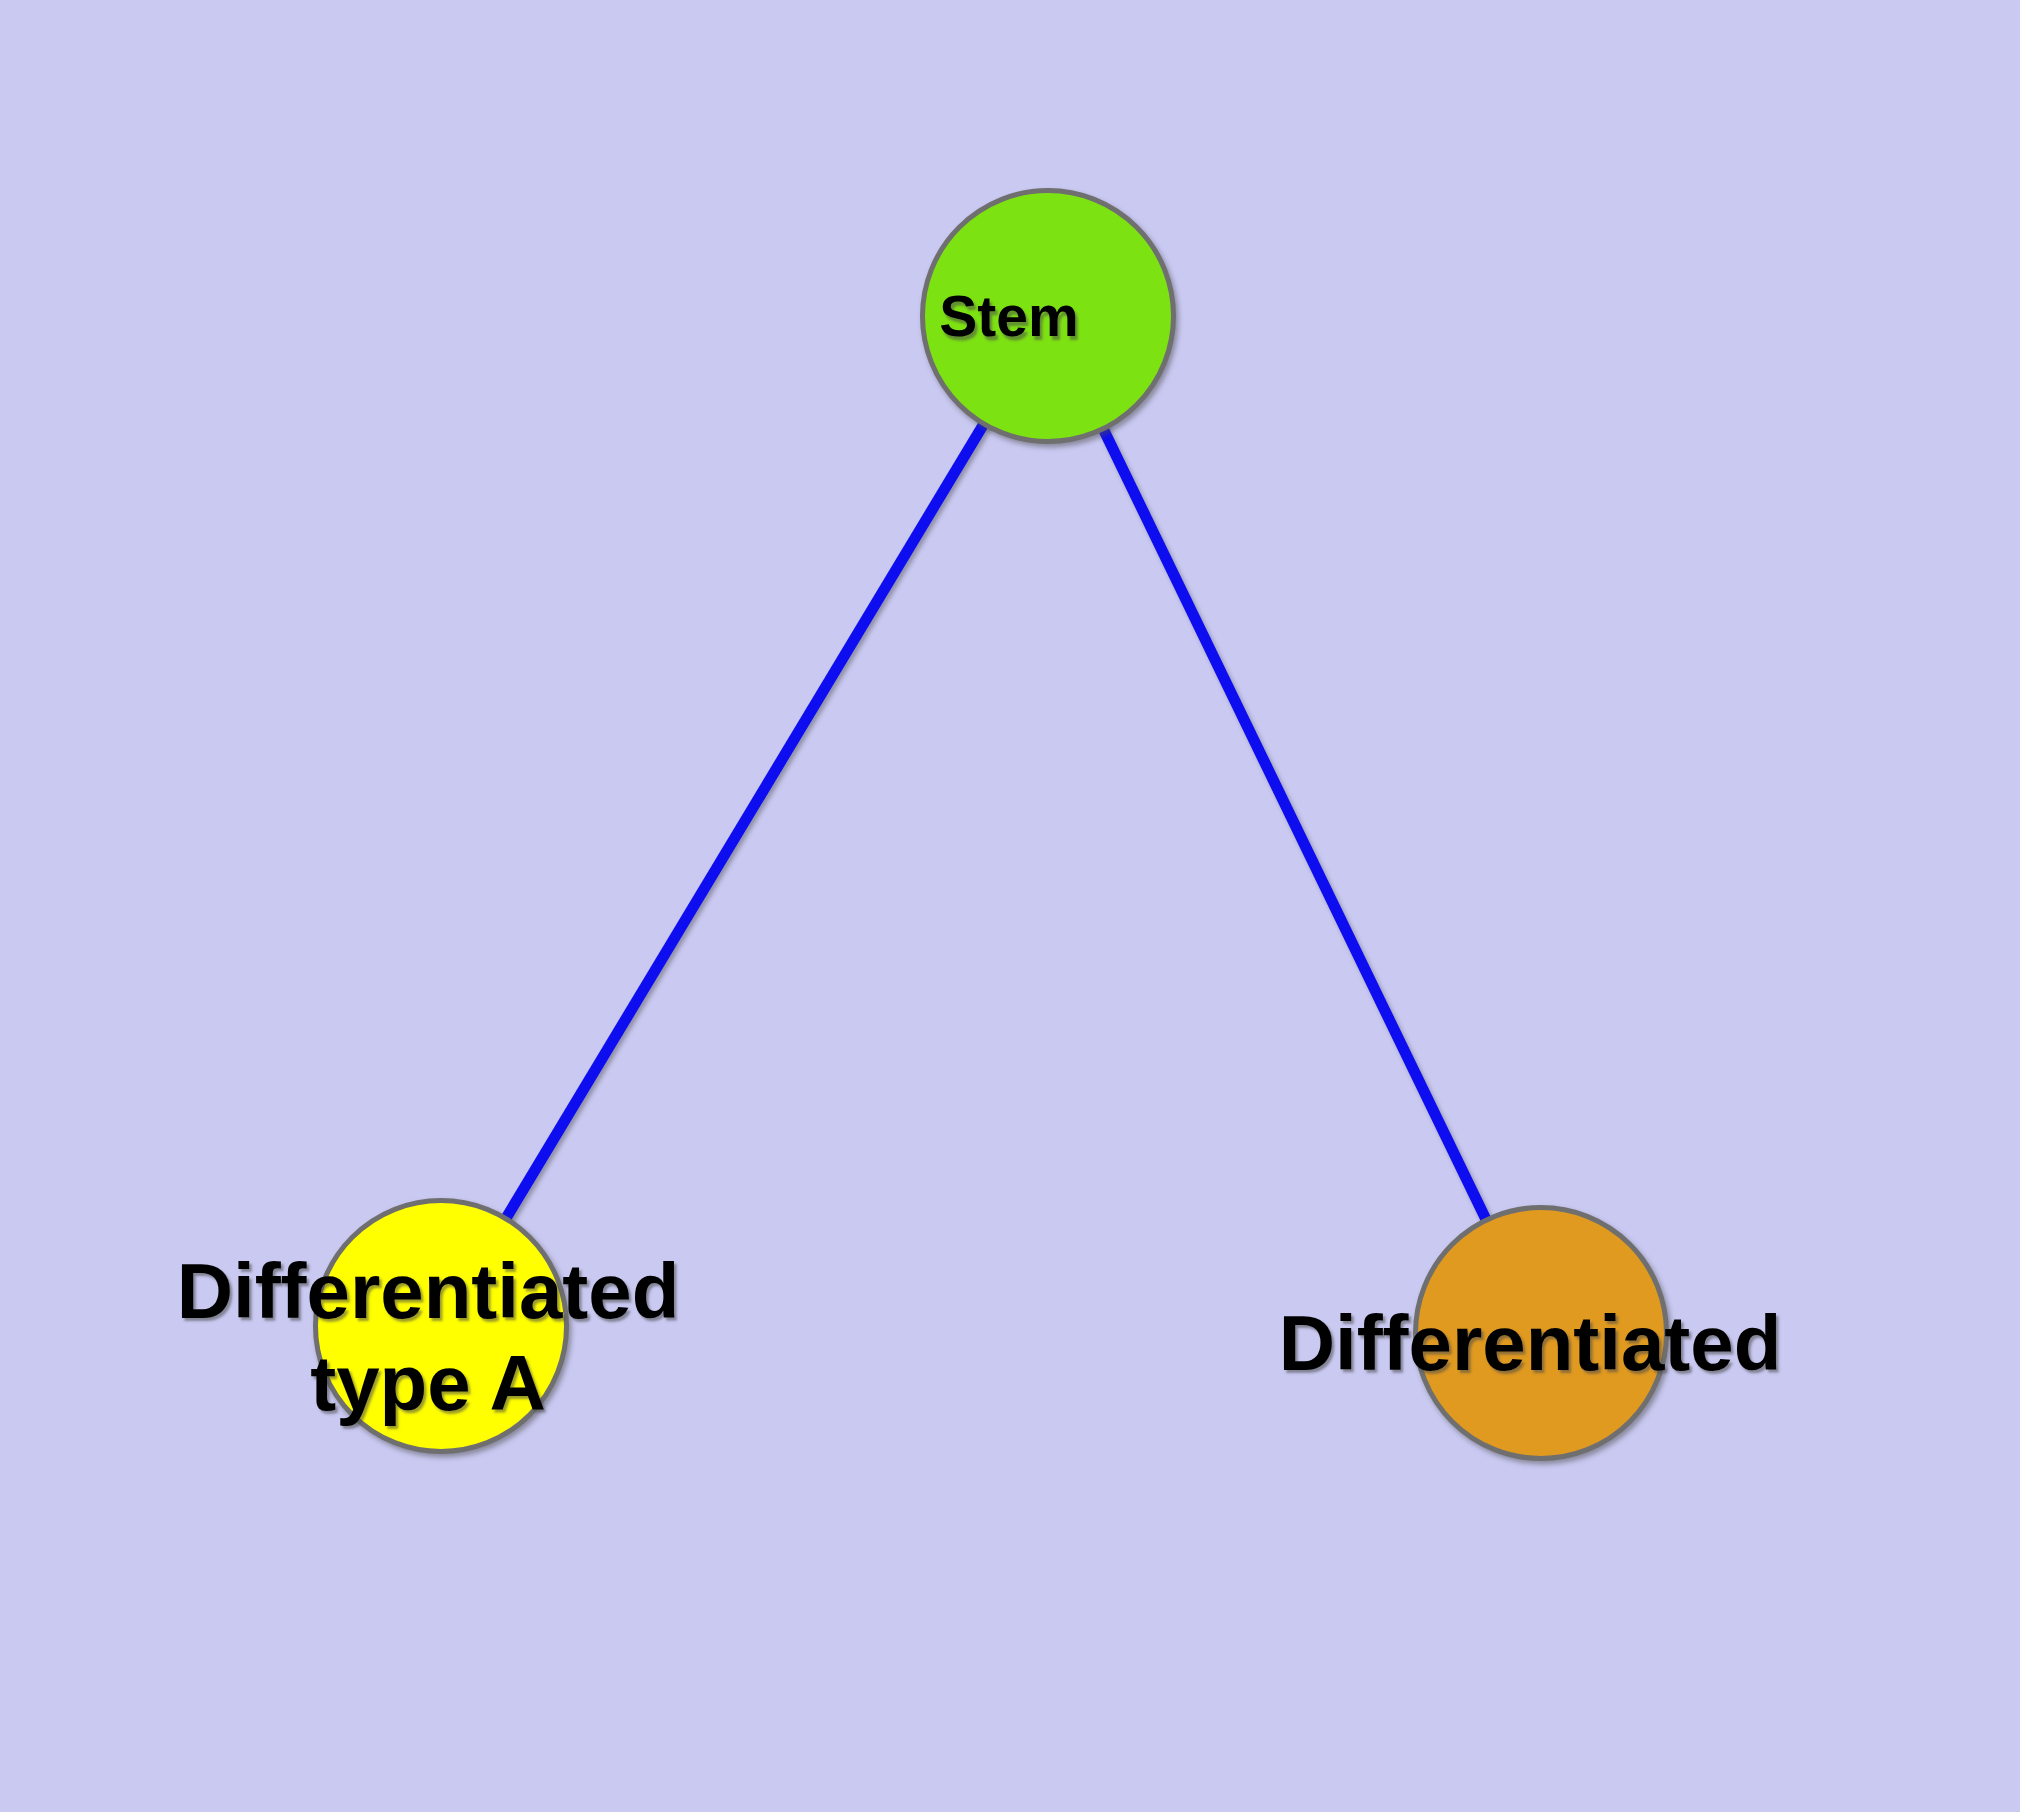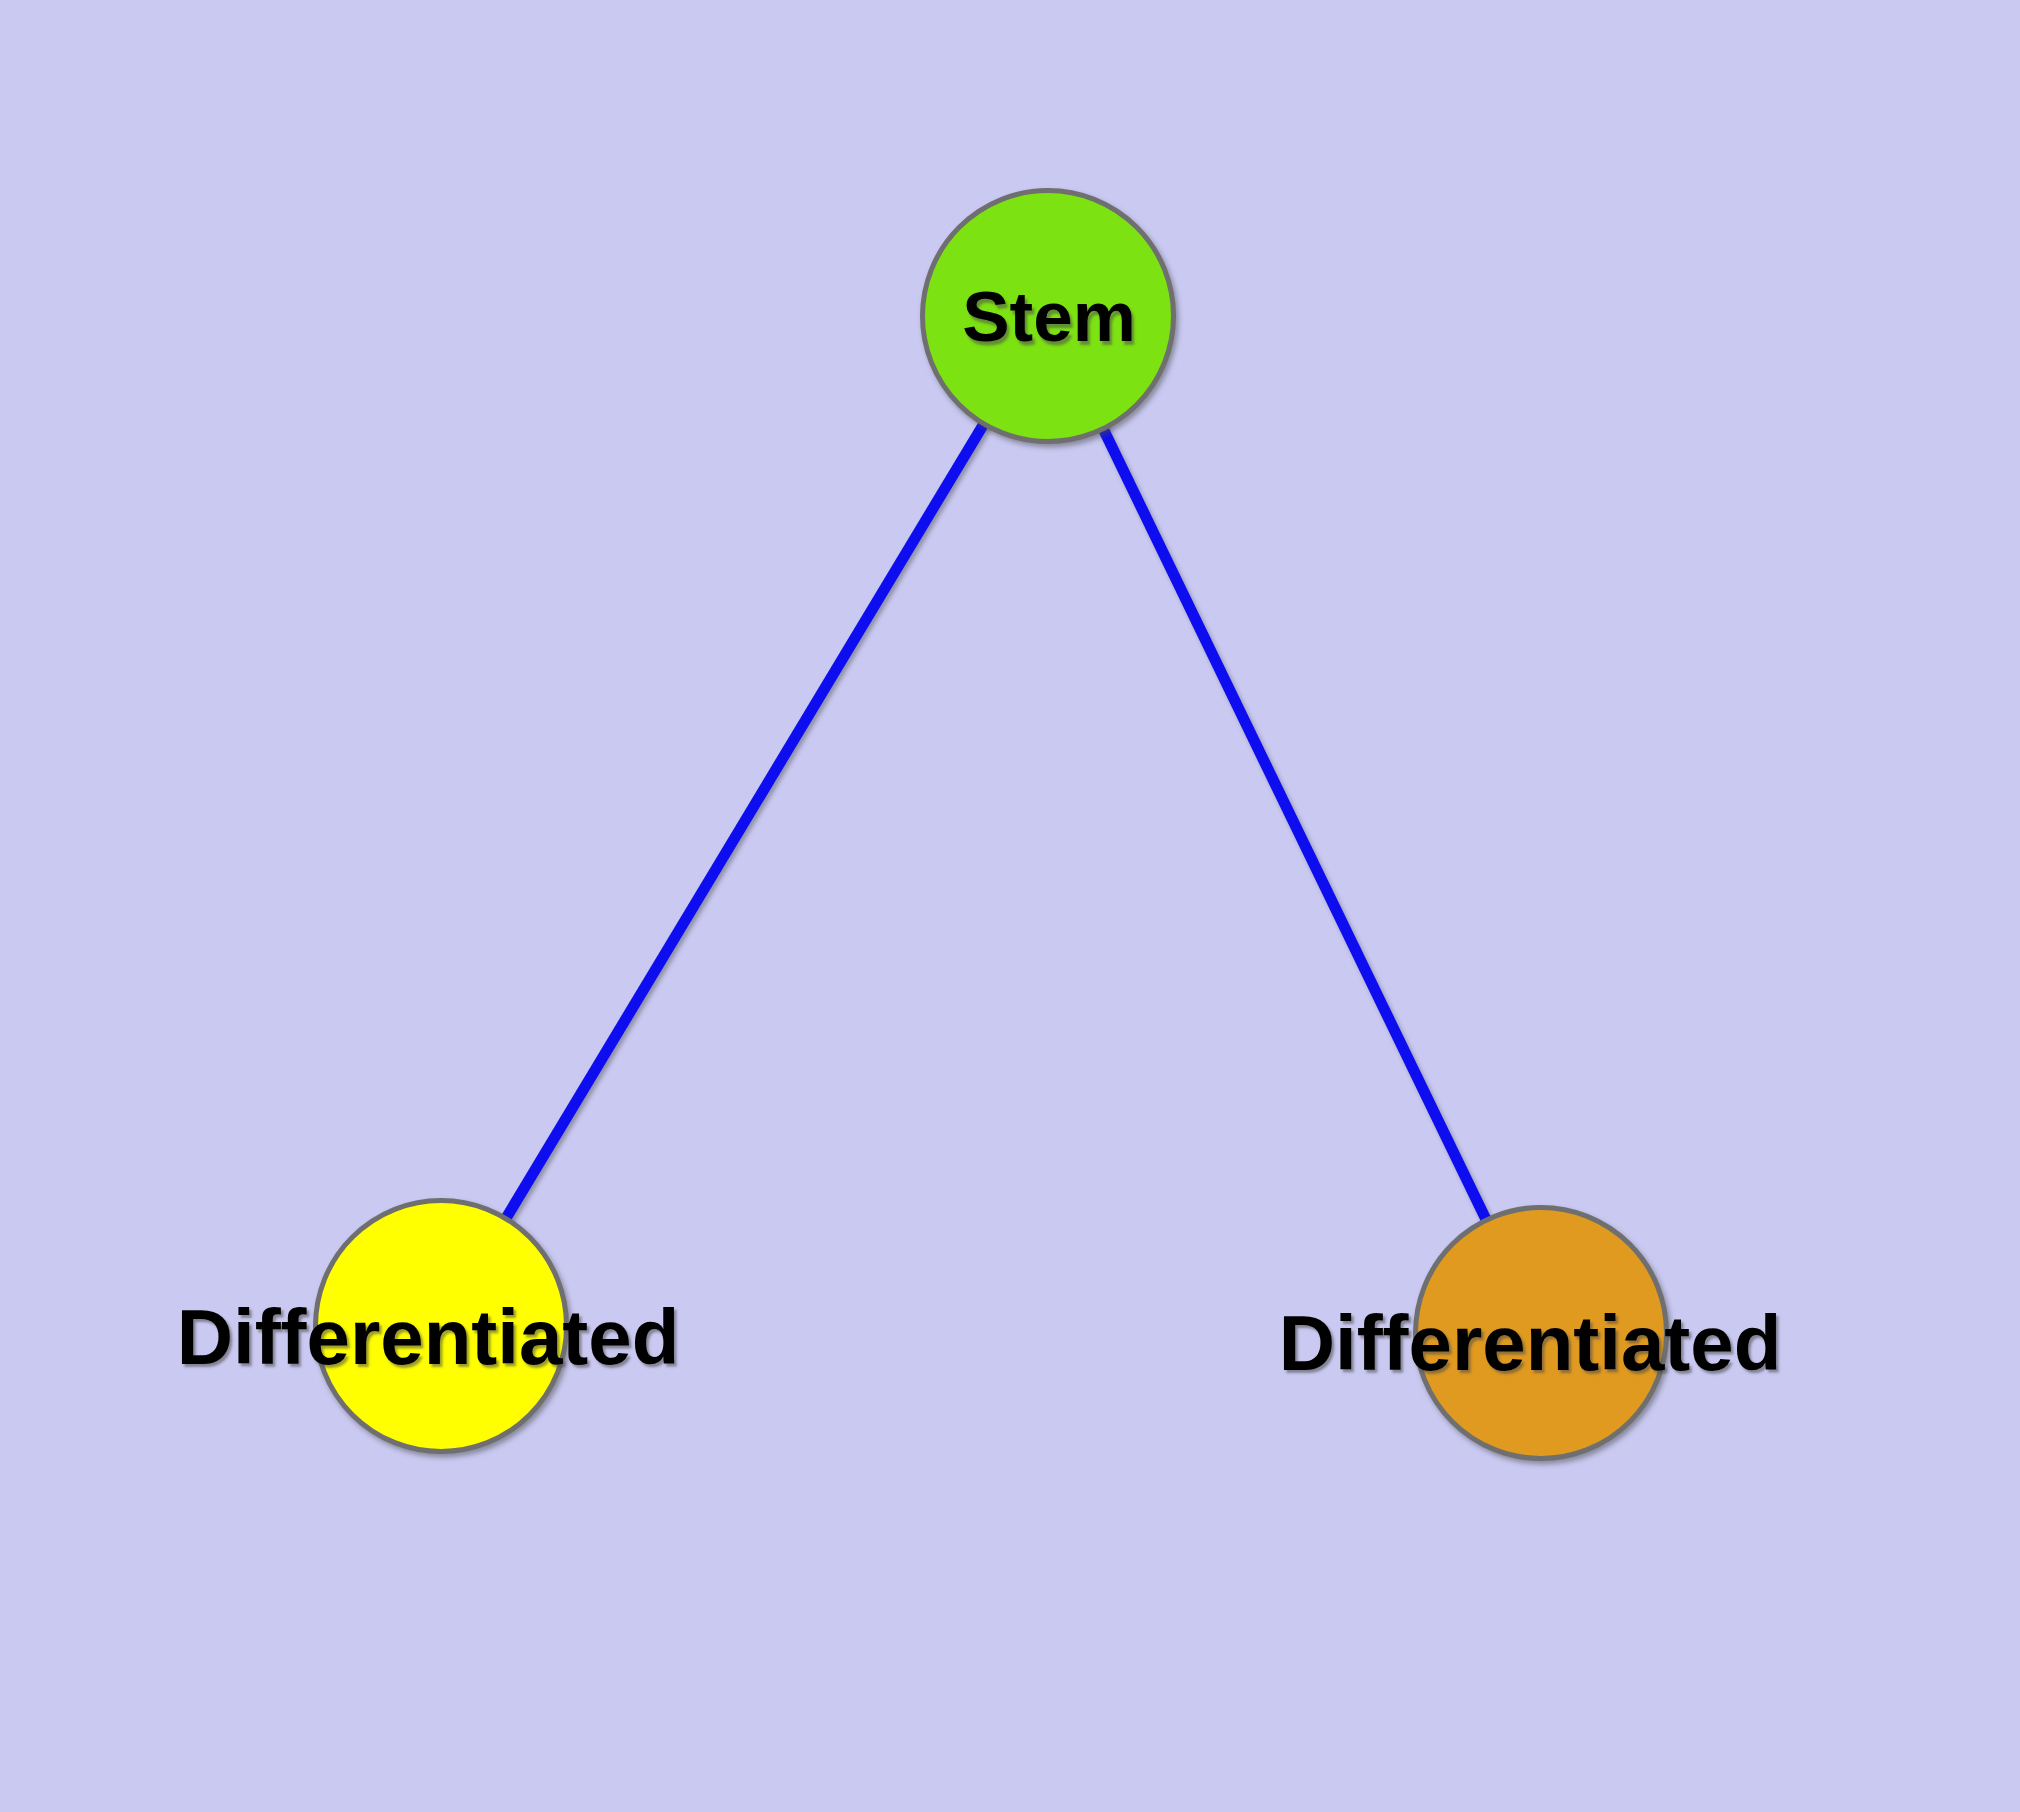--- a/index.html
+++ b/index.html
@@ -43,23 +43,23 @@
     transform: translate(-50%, -50%);
     text-align: center;
     color: #000000;
     font-weight: bold;
     white-space: nowrap;
     line-height: 1.18;
     text-shadow: 2.5px 3.4px 2.5px rgba(75, 75, 75, 0.55);
   }
   .label .line { display: block; }
   .label-stem {
-    left: 1049px;
+    left: 1009px;
     top: 317px;
-    font-size: 71px;
+    font-size: 57px;
   }
   .label-a {
     left: 428px;
     top: 1337px;
     font-size: 78px;
   }
   .label-b {
     left: 1530px;
     top: 1343px;
     font-size: 78px;
@@ -83,20 +83,21 @@
   <div class="node node-stem" data-bind-style="backgroundColor:diagram.nodes.0.fill;borderColor:diagram.node_border_color" style="background-color: rgb(125, 226, 18); border-color: rgb(111, 111, 111);"></div>
 
   <div class="node node-a" data-bind-style="backgroundColor:diagram.nodes.1.fill;borderColor:diagram.node_border_color" style="background-color: rgb(255, 255, 0); border-color: rgb(111, 111, 111);"></div>
 
   <div class="node node-b" data-bind-style="backgroundColor:diagram.nodes.2.fill;borderColor:diagram.node_border_color" style="background-color: rgb(224, 154, 32); border-color: rgb(111, 111, 111);"></div>
 
   <div class="label label-stem" data-bind="diagram.nodes.0.label">Stem</div>
 
   <div class="label label-a">
     <span class="line" data-bind="diagram.nodes.1.label_line1">Differentiated</span>
+    <span class="line" data-bind="diagram.nodes.1.label_line2">type A</span>
   </div>
 
   <div class="label label-b">
     <span class="line" data-bind="diagram.nodes.2.label_line1">Differentiated</span>
   </div>
 
 </div>
 
 
 </body></html>

